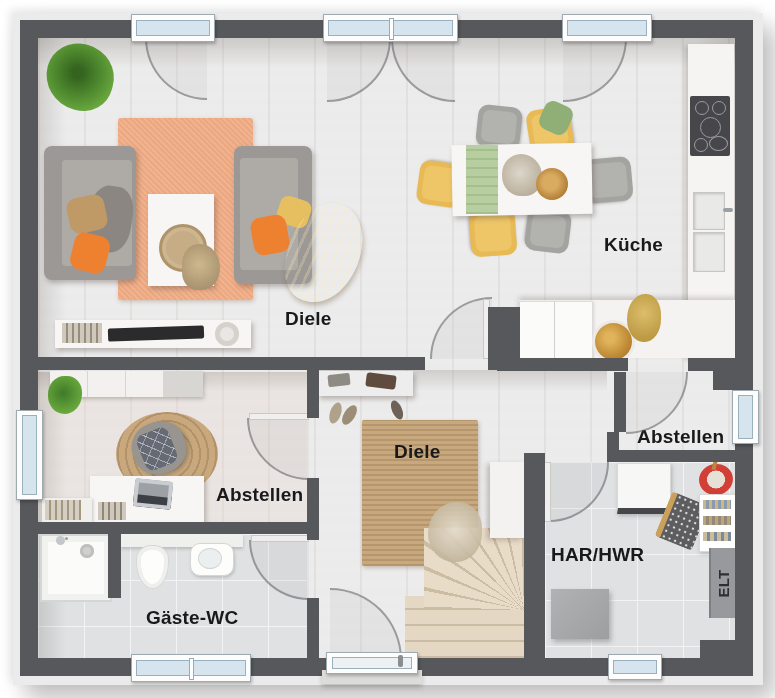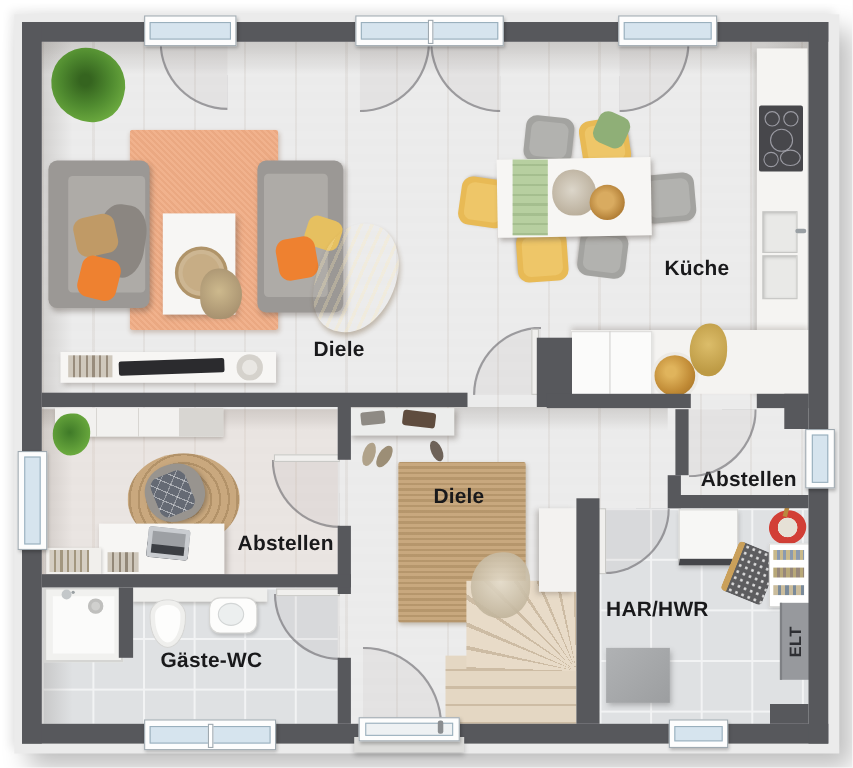--- a/index.html
+++ b/index.html
@@ -161,21 +161,21 @@
   <div class="label" style="left:216px;top:484px">Abstellen</div>
 
   <div class="abs" style="left:40px;top:534px;width:68px;height:64px;background:#fbfbfa;border:2px solid #d5d5d3;box-shadow:inset 0 0 0 6px #f1f1ef"></div>
   <div class="abs" style="left:80px;top:544px;width:14px;height:14px;border-radius:50%;background:#d0d0ce;box-shadow:inset 0 0 0 3px #bfbfbd"></div>
   <div class="abs" style="left:56px;top:536px;width:9px;height:9px;border-radius:50%;background:#c3c7c9;box-shadow:6px -2px 0 -3px #9aa0a3"></div>
   <div class="abs" style="left:121px;top:534px;width:122px;height:13px;background:#efefed;box-shadow:0 2px 3px rgba(80,70,60,.25)"></div>
   <div class="abs" style="left:136px;top:545px;width:31px;height:42px;background:#fdfdfc;border:1px solid #d6d6d4;border-radius:46% 46% 50% 50% / 32% 32% 62% 62%;box-shadow:inset 0 0 0 4px #efefed"></div>
   <div class="abs" style="left:190px;top:543px;width:42px;height:31px;background:#fdfdfc;border:1px solid #d6d6d4;border-radius:10px;box-shadow:1px 2px 3px rgba(0,0,0,.15)"></div>
   <div class="abs" style="left:198px;top:548px;width:22px;height:19px;border-radius:50%;background:#ecefef;border:1px solid #d3d6d6"></div>
 
-  <div class="label" style="left:146px;top:590px">Gäste-WC</div>
+  <div class="label" style="left:146px;top:607px">Gäste-WC</div>
 
   <div class="label" style="left:637px;top:426px">Abstellen</div>
 
   <div class="abs" style="left:617px;top:463px;width:52px;height:44px;background:#f7f7f5;border:1px solid #d9d9d7;border-bottom:6px solid #45464a;box-shadow:1px 2px 4px rgba(70,70,70,.3)"></div>
   <div class="abs" style="left:699px;top:464px;width:34px;height:31px;border-radius:50%;background:radial-gradient(circle at 50% 50%,#e6e1d6 38%,#d23f36 40%);transform:rotate(-12deg)"></div>
   <div class="abs" style="left:714px;top:450px;width:4px;height:20px;background:#b9893f;transform:rotate(15deg)"></div>
   <div class="abs" style="left:662px;top:497px;width:34px;height:48px;background:#5d5d5f;border-radius:4px;transform:rotate(22deg);border-left:6px solid #caa05a;
        background-image:radial-gradient(#dddddd 1px,rgba(0,0,0,0) 1.6px);background-size:6px 6px"></div>
   <div class="abs" style="left:699px;top:494px;width:36px;height:56px;background:#fff;border:1px solid #d9d9d7;box-shadow:1px 2px 4px rgba(70,70,70,.25)"></div>
   <div class="abs" style="left:703px;top:500px;width:28px;height:9px;background:repeating-linear-gradient(90deg,#c9b98a 0 3px,#8a9ab0 3px 6px)"></div>

